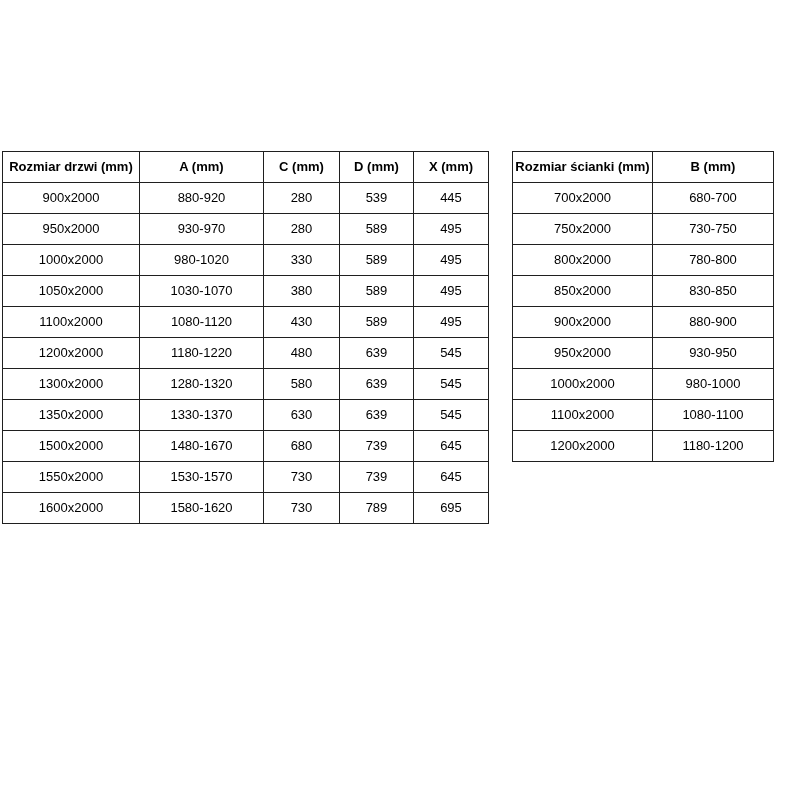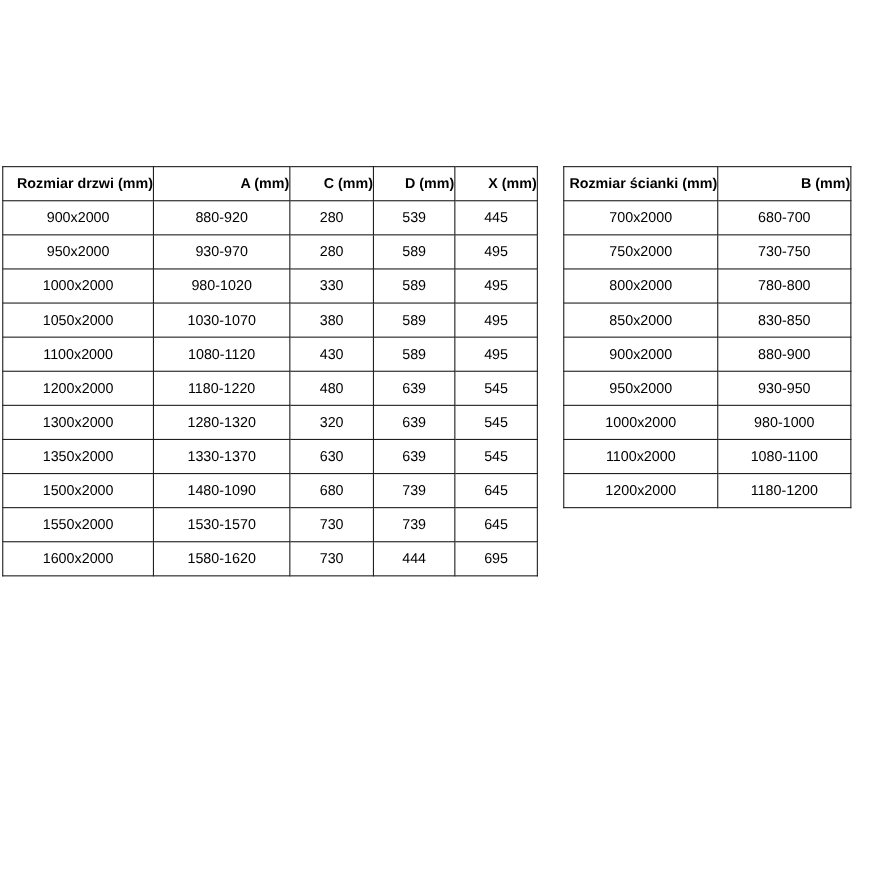--- a/index.html
+++ b/index.html
@@ -38,21 +38,20 @@
     padding: 0;
     text-align: center;
     vertical-align: middle;
     font-size: 13px;
     line-height: 30px;
     white-space: nowrap;
     overflow: hidden;
   }
   .spec-table th {
     font-weight: bold;
-    text-align: right;
   }
 </style>
 </head>
 <body>
 
 <table id="door-table" class="spec-table">
   <colgroup>
     <col class="c0">
       <col class="c1">
       <col class="c2">
@@ -107,50 +106,50 @@
       <tr>
         <td>1200x2000</td>
         <td>1180-1220</td>
         <td>480</td>
         <td>639</td>
         <td>545</td>
       </tr>
       <tr>
         <td>1300x2000</td>
         <td>1280-1320</td>
-        <td>320</td>
+        <td>580</td>
         <td>639</td>
         <td>545</td>
       </tr>
       <tr>
         <td>1350x2000</td>
         <td>1330-1370</td>
         <td>630</td>
         <td>639</td>
         <td>545</td>
       </tr>
       <tr>
         <td>1500x2000</td>
-        <td>1480-1090</td>
+        <td>1480-1670</td>
         <td>680</td>
         <td>739</td>
         <td>645</td>
       </tr>
       <tr>
         <td>1550x2000</td>
         <td>1530-1570</td>
         <td>730</td>
         <td>739</td>
         <td>645</td>
       </tr>
       <tr>
         <td>1600x2000</td>
         <td>1580-1620</td>
         <td>730</td>
-        <td>444</td>
+        <td>789</td>
         <td>695</td>
       </tr>
     </tbody>
   </table>
 
 <table id="wall-table" class="spec-table">
   <colgroup>
     <col class="c0">
       <col class="c1">
   </colgroup>

